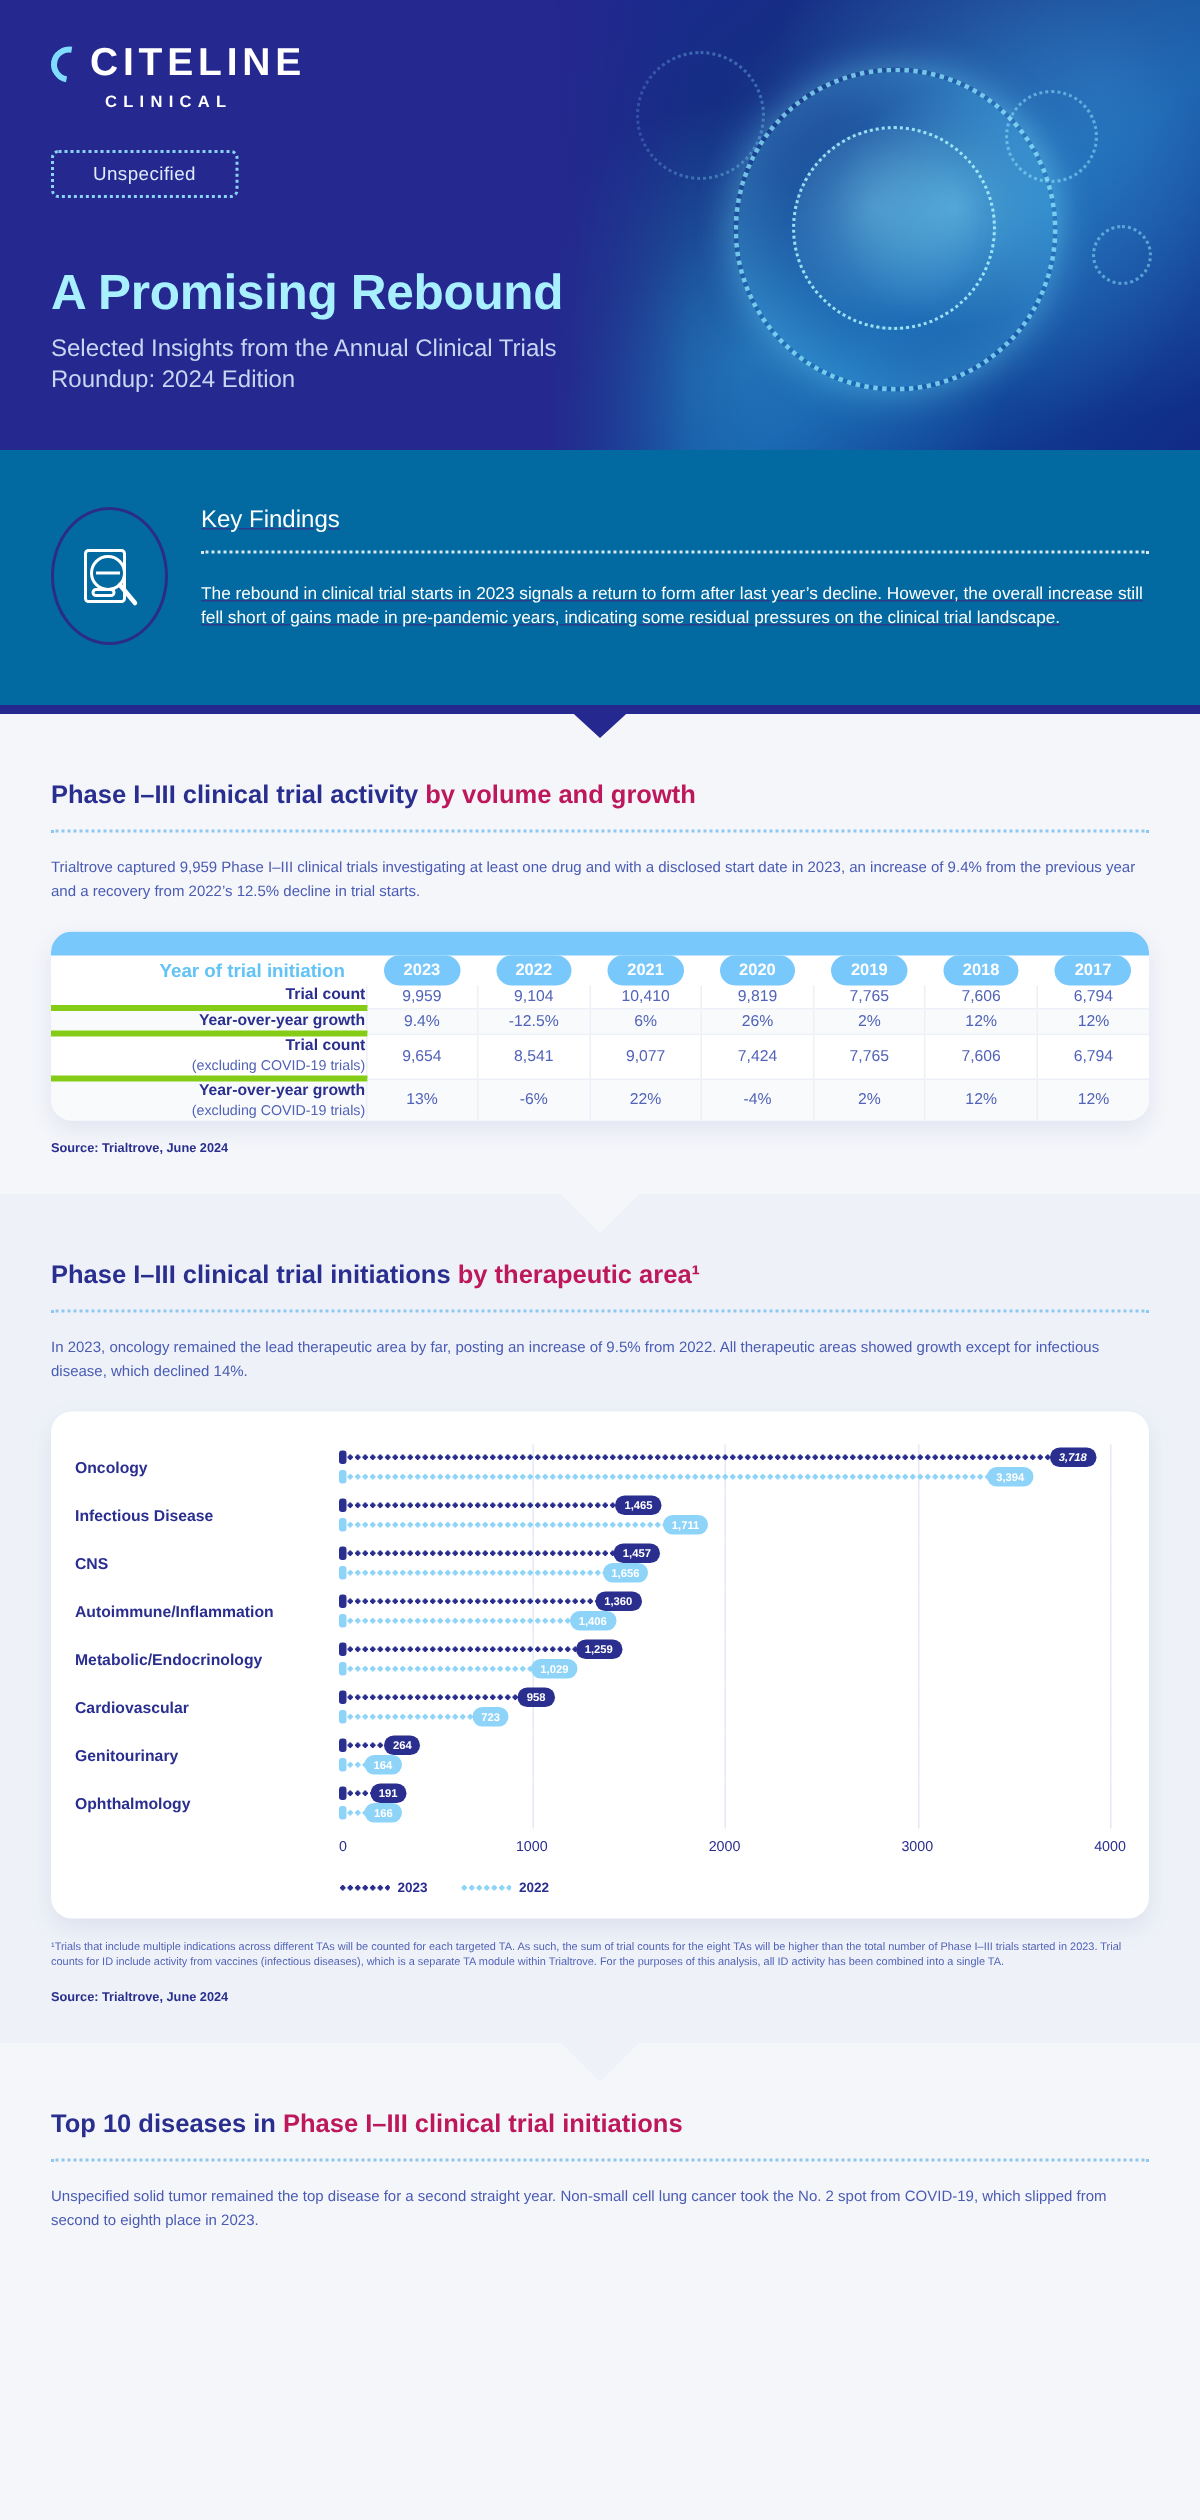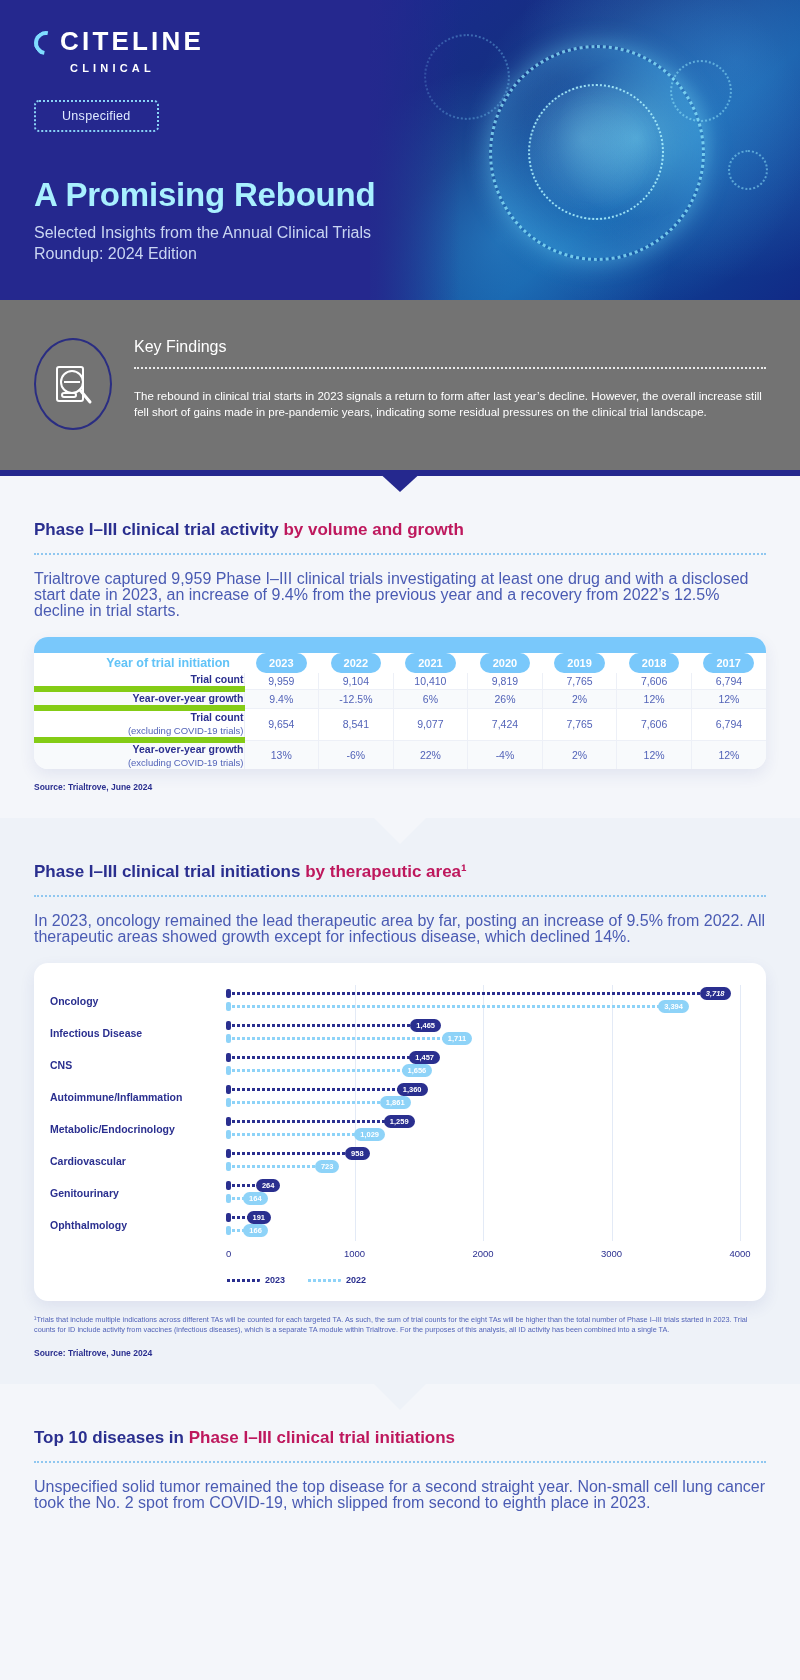--- a/index.html
+++ b/index.html
@@ -96,24 +96,25 @@
     letter-spacing: -0.2px;
   }
   .hero-sub {
     margin-top: 8px; font-size: 16px; line-height: 21px;
     color: #c9d5f2; max-width: 340px; font-weight: normal;
   }
 
   
   .keyfind {
     position: relative;
-    background: #737373;
+    background: #0369a1;
     padding: 34px 34px 40px 34px;
     display: flex;
     gap: 22px;
+    text-decoration: underline;
   }
   .kf-badge {
     width: 78px; height: 92px; flex: 0 0 78px;
     border: 2px solid #2a2d82;
     border-radius: 50%;
     display: flex; align-items: center; justify-content: center;
     margin-top: 4px;
   }
   .kf-body { flex: 1; padding-top: 4px; }
   .kf-title { font-size: 16px; color: #ffffff; font-weight: normal; }
@@ -131,21 +132,21 @@
     z-index: 4;
   }
   .keyfind-foot { height: 6px; background: #25288e; }
 
   
   .section { padding: 44px 34px 26px 34px; background: #f4f6fa; position: relative; }
   .section.alt { background: #eef2f8; }
   .sec-head { font-size: 17px; font-weight: bold; color: #2a2f8f; }
   .sec-head .accent { color: #be185d; font-weight: bold; }
   .sec-rule { height: 0; border-top: 2px dotted #8fc7f0; margin: 13px 0 16px 0; }
-  .sec-text { font-size: 16px; line-height: 16px; color: #4a5bb3; }
+  .sec-text { font-size: 10px; line-height: 16px; color: #4a5bb3; }
   .source { font-size: 8.5px; color: #2a2f8f; margin-top: 13px; font-weight: bold; }
   .footnote { font-size: 7.3px; line-height: 10px; color: #5263b8; margin-top: 14px; }
   .arrow-down-light {
     position: absolute; left: 50%; top: 0; margin-left: -26px;
     width: 0; height: 0;
     border-left: 26px solid transparent;
     border-right: 26px solid transparent;
     border-top: 26px solid #f4f6fa;
     z-index: 5;
   }
@@ -174,21 +175,21 @@
     display: inline-block;
     background: #79c8fb; color: #ffffff;
     font-size: 11px; font-weight: bold;
     border-radius: 11px; padding: 4px 13px;
     min-width: 48px;
   }
   .row-label {
     text-align: right; padding: 9px 14px 9px 0;
     font-size: 10.5px; font-weight: bold; color: #2a2f8f;
     line-height: 13px;
-    border-bottom: 6px solid #84cc16;
+    border-bottom: 4px solid #84cc16;
   }
   .row-label small { display: block; font-weight: normal; font-size: 9.5px; color: #5263b8; }
   td.val {
     text-align: center; font-size: 10.5px; color: #5263b8;
     padding: 11px 0;
     border-bottom: 1px solid #edf0f7;
     border-left: 1px solid #edf0f7;
   }
   tr.shade td.val, tr.shade .row-label { background: #f8fafc; }
   tr:last-child td, tr:last-child .row-label { border-bottom: none; }
@@ -456,21 +457,21 @@
                 <div class="gridline" style="left: 25%;"></div>
                 <div class="gridline" style="left: 50%;"></div>
                 <div class="gridline" style="left: 75%;"></div>
                 <div class="gridline" style="left: 100%;"></div>
               </div>
               <div class="dotline s23" style="width: 34%;"></div>
               <div class="capdot s23"></div>
               <div class="vlabel s23" style="left: 34%;">1,360</div>
               <div class="dotline s22" style="width: 30.7%;"></div>
               <div class="capdot s22"></div>
-              <div class="vlabel s22" style="left: 30.7%;">1,861</div>
+              <div class="vlabel s22" style="left: 30.7%;">1,406</div>
             </div>
           </div>
           <div class="crow">
             <div class="crow-label">Metabolic/Endocrinology</div>
             <div class="crow-plot">
               <div class="gridlines">
                 <div class="gridline" style="left: 25%;"></div>
                 <div class="gridline" style="left: 50%;"></div>
                 <div class="gridline" style="left: 75%;"></div>
                 <div class="gridline" style="left: 100%;"></div>

